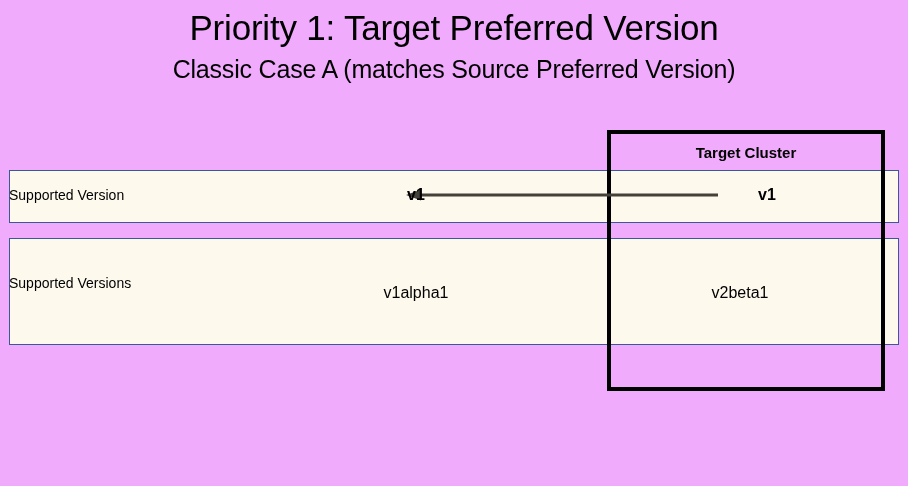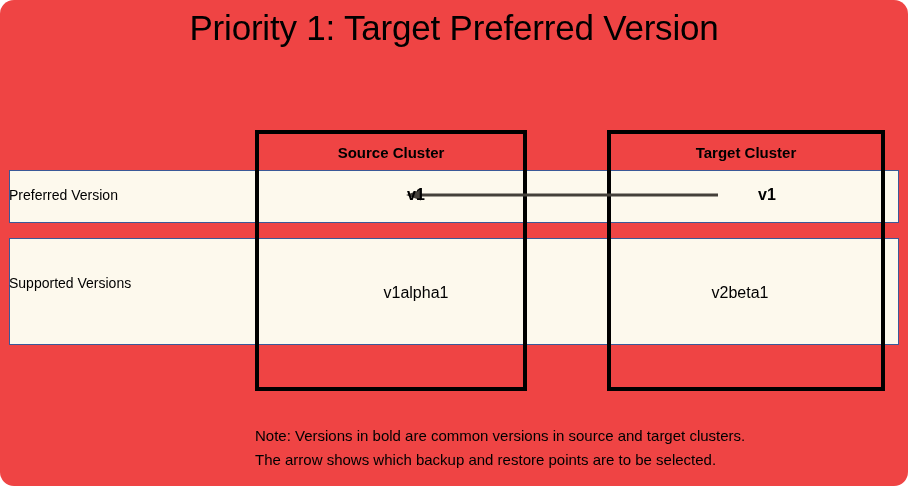--- a/index.html
+++ b/index.html
@@ -8,23 +8,22 @@
     background: #ffffff;
   }
   body {
     font-family: "Liberation Sans", sans-serif;
     color: #000000;
   }
   #canvas {
     position: relative;
     width: 908px;
     height: 486px;
-    background: #ef4444;
+    background: #f0abfc;
     overflow: hidden;
-    border-radius: 14px;
   }
 
   
   .title {
     position: absolute;
     left: 0;
     width: 908px;
     text-align: center;
     font-weight: 400;
     letter-spacing: -0.2px;
@@ -141,43 +140,37 @@
     text-align: left;
   }
   .note-line { display: block; white-space: nowrap; }
 </style>
 </head>
 <body>
 
 <div id="canvas">
 
   <div class="title" id="main-title">Priority 1: Target Preferred Version</div>
+  <div class="title" id="sub-title">Classic Case A (matches Source Preferred Version)</div>
 
   <div class="row-band" id="band-preferred"></div>
   <div class="row-band" id="band-supported"></div>
 
-  <div class="row-label" id="label-preferred">Preferred Version</div>
+  <div class="row-label" id="label-preferred">Supported Version</div>
   <div class="row-label" id="label-supported">Supported Versions</div>
 
-  <div class="cluster-box" id="source-cluster-box">
-    <div class="cluster-header">Source Cluster</div>
-  </div>
 
   <div class="cluster-box" id="target-cluster-box">
     <div class="cluster-header">Target Cluster</div>
   </div>
 
   <div class="cell-value bold" id="value-source-preferred">v1</div>
   <div class="cell-value bold" id="value-target-preferred">v1</div>
   <div class="cell-value normal" id="value-source-supported">v1alpha1</div>
   <div class="cell-value normal" id="value-target-supported">v2beta1</div>
 
   <svg id="flow-arrow" viewBox="0 0 320 26">
     <line x1="14" y1="13" x2="313" y2="13" stroke="#44403a" stroke-width="3.2"></line>
     <polygon points="1,13 16,7.5 16,18.5" fill="#44403a"></polygon>
   </svg>
 
-  <div id="note-block">
-    <span class="note-line">Note: Versions in bold are common versions in source and target clusters.</span>
-    <span class="note-line">The arrow shows which backup and restore points are to be selected.</span>
-  </div>
 
 </div>
 
 </body></html>

